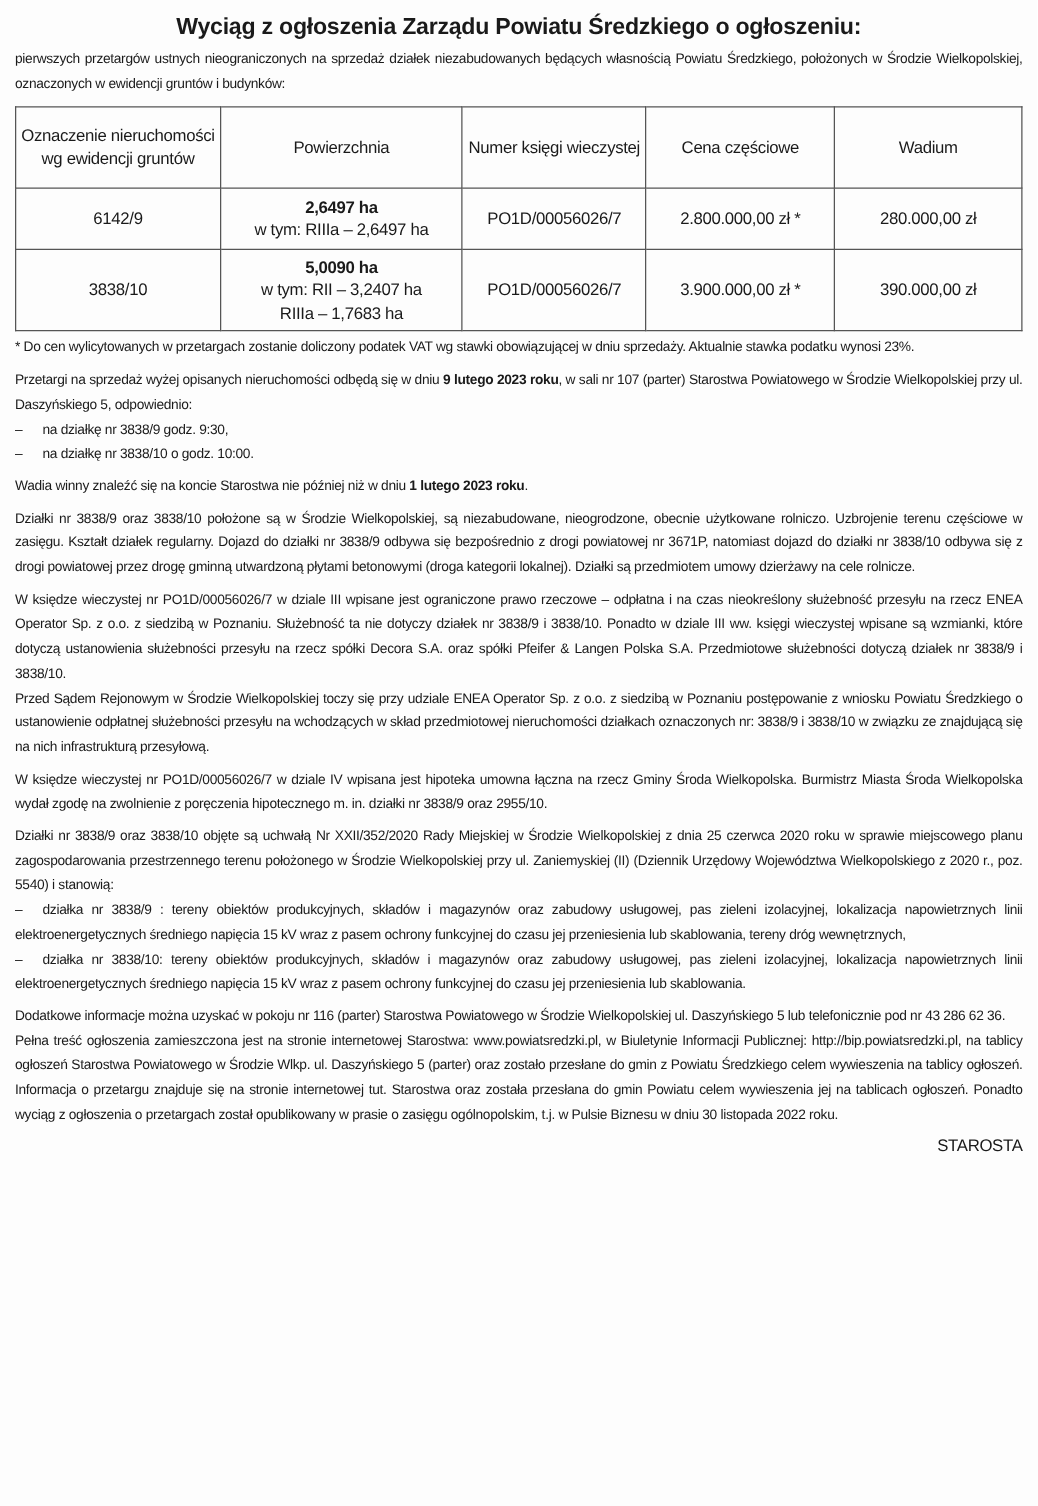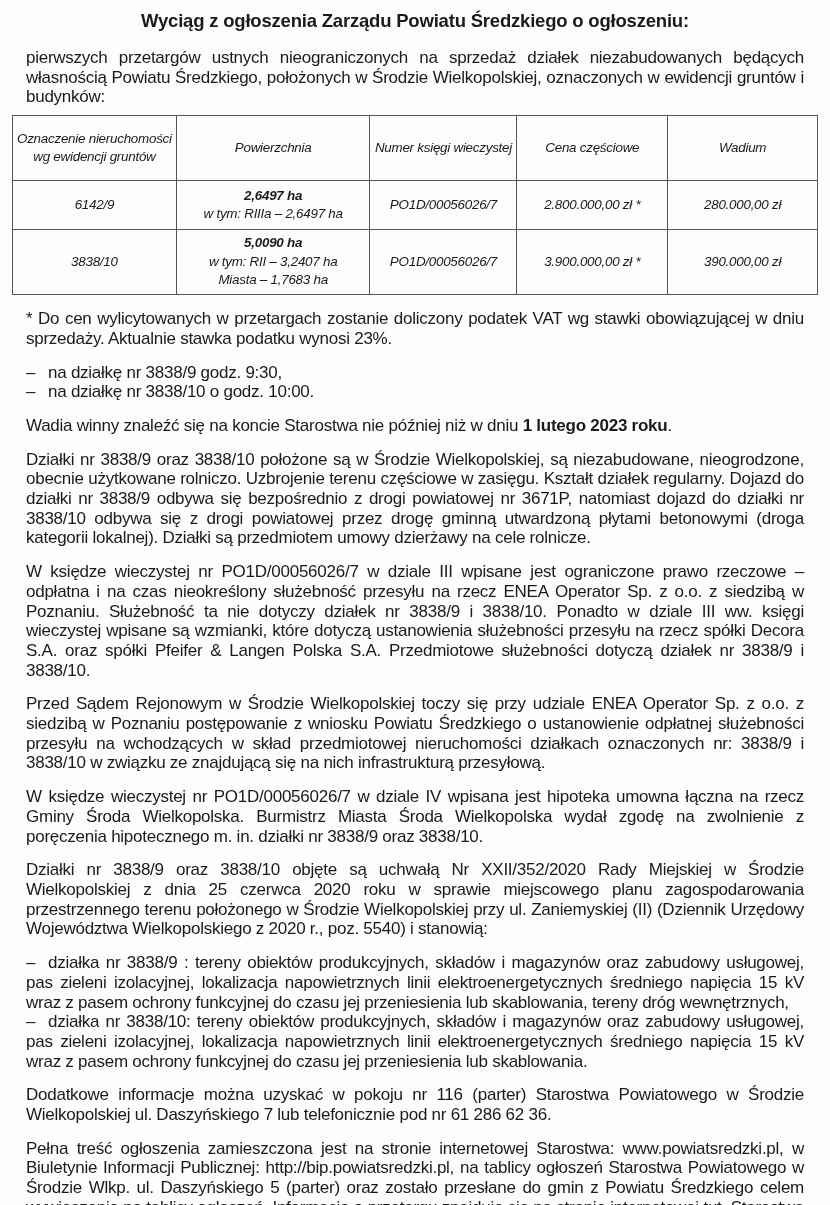--- a/index.html
+++ b/index.html
@@ -24,35 +24,34 @@
     }
     .title {
       text-align: center;
       font-weight: bold;
       font-size: 18.5px;
       letter-spacing: -0.2px;
       margin: 2px 0 4px 0;
       line-height: 26px;
     }
     p {
-      margin: 14px;
-      font-size: 17px;
+      margin: 0;
+      font-size: 11px;
       line-height: 19.7px;
       text-align: justify;
       letter-spacing: -0.25px;
     }
     .gap { margin-top: 6px; }
     .intro { margin-bottom: 8px; }
     table.plots {
       width: 806px;
       border-collapse: collapse;
       margin: 0 0 4px 0;
       font-size: 13.4px;
       letter-spacing: -0.25px;
-      font-style: italic;
     }
     table.plots th, table.plots td {
       border: 1.5px solid #555;
       text-align: center;
       vertical-align: middle;
       font-weight: normal;
       line-height: 18.5px;
       padding: 2px 4px;
     }
     table.plots thead th { height: 60px; }
@@ -111,51 +110,53 @@
         </td>
         <td>PO1D/00056026/7</td>
         <td class="b">2.800.000,00 zł *</td>
         <td>280.000,00 zł</td>
       </tr>
       <tr class="r2">
         <td class="b">3838/10</td>
         <td>
           <span class="cell-line b">5,0090 ha</span>
           <span class="cell-line">w tym: RII – 3,2407 ha</span>
-          <span class="cell-line">Miasta – 1,7683 ha</span>
+          <span class="cell-line">RIIIa – 1,7683 ha</span>
         </td>
         <td>PO1D/00056026/7</td>
         <td class="b">3.900.000,00 zł *</td>
         <td>390.000,00 zł</td>
       </tr>
     </tbody>
   </table>
 
   <p>* Do cen wylicytowanych w przetargach zostanie doliczony podatek VAT wg stawki obowiązującej w dniu sprzedaży. Aktualnie stawka podatku wynosi 23%.</p>
 
+  <p class="gap"><span>Przetargi na sprzedaż wyżej opisanych nieruchomości odbędą się w dniu </span><span class="b">9 lutego 2023 roku</span><span>, w sali nr 107 (parter) Starostwa Powiatowego w Środzie Wielkopolskiej przy ul. Daszyńskiego 5, odpowiednio:</span></p>
   <p>
     <span class="dash-item"><span class="dash">–</span><span>na działkę nr 3838/9 godz. 9:30,</span></span>
     <span class="dash-item"><span class="dash">–</span><span>na działkę nr 3838/10 o godz. 10:00.</span></span>
   </p>
 
   <p class="gap"><span>Wadia winny znaleźć się na koncie Starostwa nie później niż w dniu </span><span class="b">1 lutego 2023 roku</span><span>.</span></p>
 
   <p class="gap">Działki nr 3838/9 oraz 3838/10 położone są w Środzie Wielkopolskiej, są niezabudowane, nieogrodzone, obecnie użytkowane rolniczo. Uzbrojenie terenu częściowe w zasięgu. Kształt działek regularny. Dojazd do działki nr 3838/9 odbywa się bezpośrednio z drogi powiatowej nr 3671P, natomiast dojazd do działki nr 3838/10 odbywa się z drogi powiatowej przez drogę gminną utwardzoną płytami betonowymi (droga kategorii lokalnej). Działki są przedmiotem umowy dzierżawy na cele rolnicze.</p>
 
   <p class="gap">W księdze wieczystej nr PO1D/00056026/7 w dziale III wpisane jest ograniczone prawo rzeczowe – odpłatna i na czas nieokreślony służebność przesyłu na rzecz ENEA Operator Sp. z o.o. z siedzibą w Poznaniu. Służebność ta nie dotyczy działek nr 3838/9 i 3838/10. Ponadto w dziale III ww. księgi wieczystej wpisane są wzmianki, które dotyczą ustanowienia służebności przesyłu na rzecz spółki Decora S.A. oraz spółki Pfeifer &amp; Langen Polska S.A. Przedmiotowe służebności dotyczą działek nr 3838/9 i 3838/10.</p>
   <p>Przed Sądem Rejonowym w Środzie Wielkopolskiej toczy się przy udziale ENEA Operator Sp. z o.o. z siedzibą w Poznaniu postępowanie z wniosku Powiatu Średzkiego o ustanowienie odpłatnej służebności przesyłu na wchodzących w skład przedmiotowej nieruchomości działkach oznaczonych nr: 3838/9 i 3838/10 w związku ze znajdującą się na nich infrastrukturą przesyłową.</p>
 
-  <p class="gap">W księdze wieczystej nr PO1D/00056026/7 w dziale IV wpisana jest hipoteka umowna łączna na rzecz Gminy Środa Wielkopolska. Burmistrz Miasta Środa Wielkopolska wydał zgodę na zwolnienie z poręczenia hipotecznego m. in. działki nr 3838/9 oraz 3838/10.</p>
+  <p class="gap">W księdze wieczystej nr PO1D/00056026/7 w dziale IV wpisana jest hipoteka umowna łączna na rzecz Gminy Środa Wielkopolska. Burmistrz Miasta Środa Wielkopolska wydał zgodę na zwolnienie z poręczenia hipotecznego m. in. działki nr 3838/9 oraz 2955/10.</p>
 
   <p class="gap">Działki nr 3838/9 oraz 3838/10 objęte są uchwałą Nr XXII/352/2020 Rady Miejskiej w Środzie Wielkopolskiej z dnia 25 czerwca 2020 roku w sprawie miejscowego planu zagospodarowania przestrzennego terenu położonego w Środzie Wielkopolskiej przy ul. Zaniemyskiej (II) (Dziennik Urzędowy Województwa Wielkopolskiego z 2020 r., poz. 5540) i stanowią:</p>
   <p>
     <span class="dash-item"><span class="dash">–</span><span>działka nr 3838/9 : tereny obiektów produkcyjnych, składów i magazynów oraz zabudowy usługowej, pas zieleni izolacyjnej, lokalizacja napowietrznych linii elektroenergetycznych średniego napięcia 15 kV wraz z pasem ochrony funkcyjnej do czasu jej przeniesienia lub skablowania, tereny dróg wewnętrznych,</span></span>
     <span class="dash-item"><span class="dash">–</span><span>działka nr 3838/10: tereny obiektów produkcyjnych, składów i magazynów oraz zabudowy usługowej, pas zieleni izolacyjnej, lokalizacja napowietrznych linii elektroenergetycznych średniego napięcia 15 kV wraz z pasem ochrony funkcyjnej do czasu jej przeniesienia lub skablowania.</span></span>
   </p>
 
 
-  <p class="gap">Dodatkowe informacje można uzyskać w pokoju nr 116 (parter) Starostwa Powiatowego w Środzie Wielkopolskiej ul. Daszyńskiego 7 lub telefonicznie pod nr 61 286 62 36.</p>
+  <p class="gap">Dodatkowe informacje można uzyskać w pokoju nr 116 (parter) Starostwa Powiatowego w Środzie Wielkopolskiej ul. Daszyńskiego 5 lub telefonicznie pod nr 43 286 62 36.</p>
   <p>Pełna treść ogłoszenia zamieszczona jest na stronie internetowej Starostwa: www.powiatsredzki.pl, w Biuletynie Informacji Publicznej: http://bip.powiatsredzki.pl, na tablicy ogłoszeń Starostwa Powiatowego w Środzie Wlkp. ul. Daszyńskiego 5 (parter) oraz zostało przesłane do gmin z Powiatu Średzkiego celem wywieszenia na tablicy ogłoszeń. Informacja o przetargu znajduje się na stronie internetowej tut. Starostwa oraz została przesłana do gmin Powiatu celem wywieszenia jej na tablicach ogłoszeń. Ponadto wyciąg z ogłoszenia o przetargach został opublikowany w prasie o zasięgu ogólnopolskim, t.j. w Pulsie Biznesu w dniu 30 listopada 2022 roku.</p>
 
   <div class="sig">
+    <div>STAROSTA</div>
   </div>
 
 </div>
 
 </body></html>

